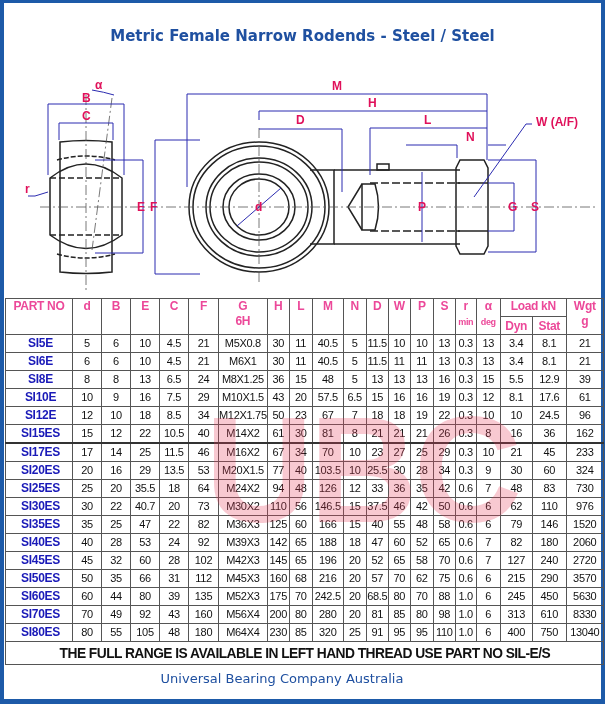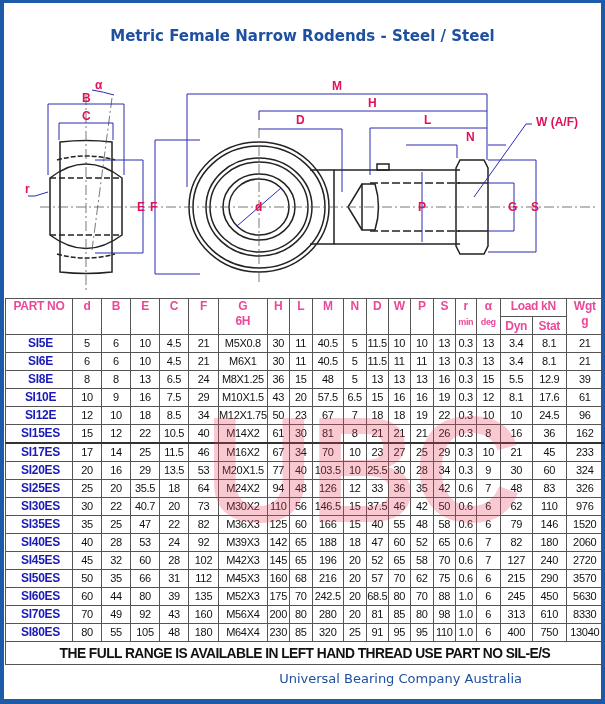--- a/index.html
+++ b/index.html
@@ -9,21 +9,21 @@
   .diagram{position:absolute;left:0;top:60px;width:605px;height:230px;}
   .lbl{font-family:"Liberation Sans",sans-serif;font-weight:bold;font-size:12px;fill:#e0105a;}
   table.spec{position:absolute;left:5px;top:298px;border-collapse:collapse;font-family:"Liberation Sans",sans-serif;table-layout:fixed;}
   table.spec td, table.spec th{border:1px solid #555;padding:0;text-align:center;font-size:11px;color:#111;height:17px;line-height:17px;letter-spacing:-0.3px;}
   table.spec th{color:#ec4899;font-weight:bold;font-size:12px;vertical-align:top;line-height:15px;}
   table.spec th.sub{font-size:10px;vertical-align:bottom;margin-left:23px;}
   table.spec td.part{text-align:center;padding-left:3px;font-weight:bold;font-size:12px;color:#1a1ab8;}
   table.spec tr.thick td{border-top:2px solid #333;margin-top:16px;}
   table.spec td.note{font-weight:bold;font-size:15px;height:22px;line-height:22px;letter-spacing:-0.6px;transform:scaleX(0.92);}
   .wm{position:absolute;left:205px;top:405px;font-family:"Liberation Sans",sans-serif;font-weight:bold;font-size:150px;color:rgba(230,60,90,0.28);letter-spacing:-4px;line-height:130px;pointer-events:none;}
-  .footer{position:absolute;left:0;top:671px;width:522px;text-align:right;font-family:"DejaVu Sans",sans-serif;font-size:13px;color:#1f50a0;}
+  .footer{position:absolute;left:0;top:671px;width:522px;text-align:center;font-family:"DejaVu Sans",sans-serif;font-size:13px;color:#1f50a0;padding-left:21px;}
 </style>
 </head>
 <body>
 
 <div class="frame"></div>
 
 <div class="title">Metric Female Narrow Rodends - Steel / Steel</div>
 
 <svg class="diagram" viewBox="0 60 605 230" xmlns="http://www.w3.org/2000/svg">
   <g fill="none" stroke="#222" stroke-width="1.5">
@@ -341,21 +341,21 @@
         <td>126</td>
         <td>12</td>
         <td>33</td>
         <td>36</td>
         <td>35</td>
         <td>42</td>
         <td>0.6</td>
         <td>7</td>
         <td>48</td>
         <td>83</td>
-        <td>326</td>
+        <td>730</td>
       </tr>
       <tr>
         <td class="part">SI30ES</td>
         <td>30</td>
         <td>22</td>
         <td>40.7</td>
         <td>20</td>
         <td>73</td>
         <td>M30X2</td>
         <td>110</td>

